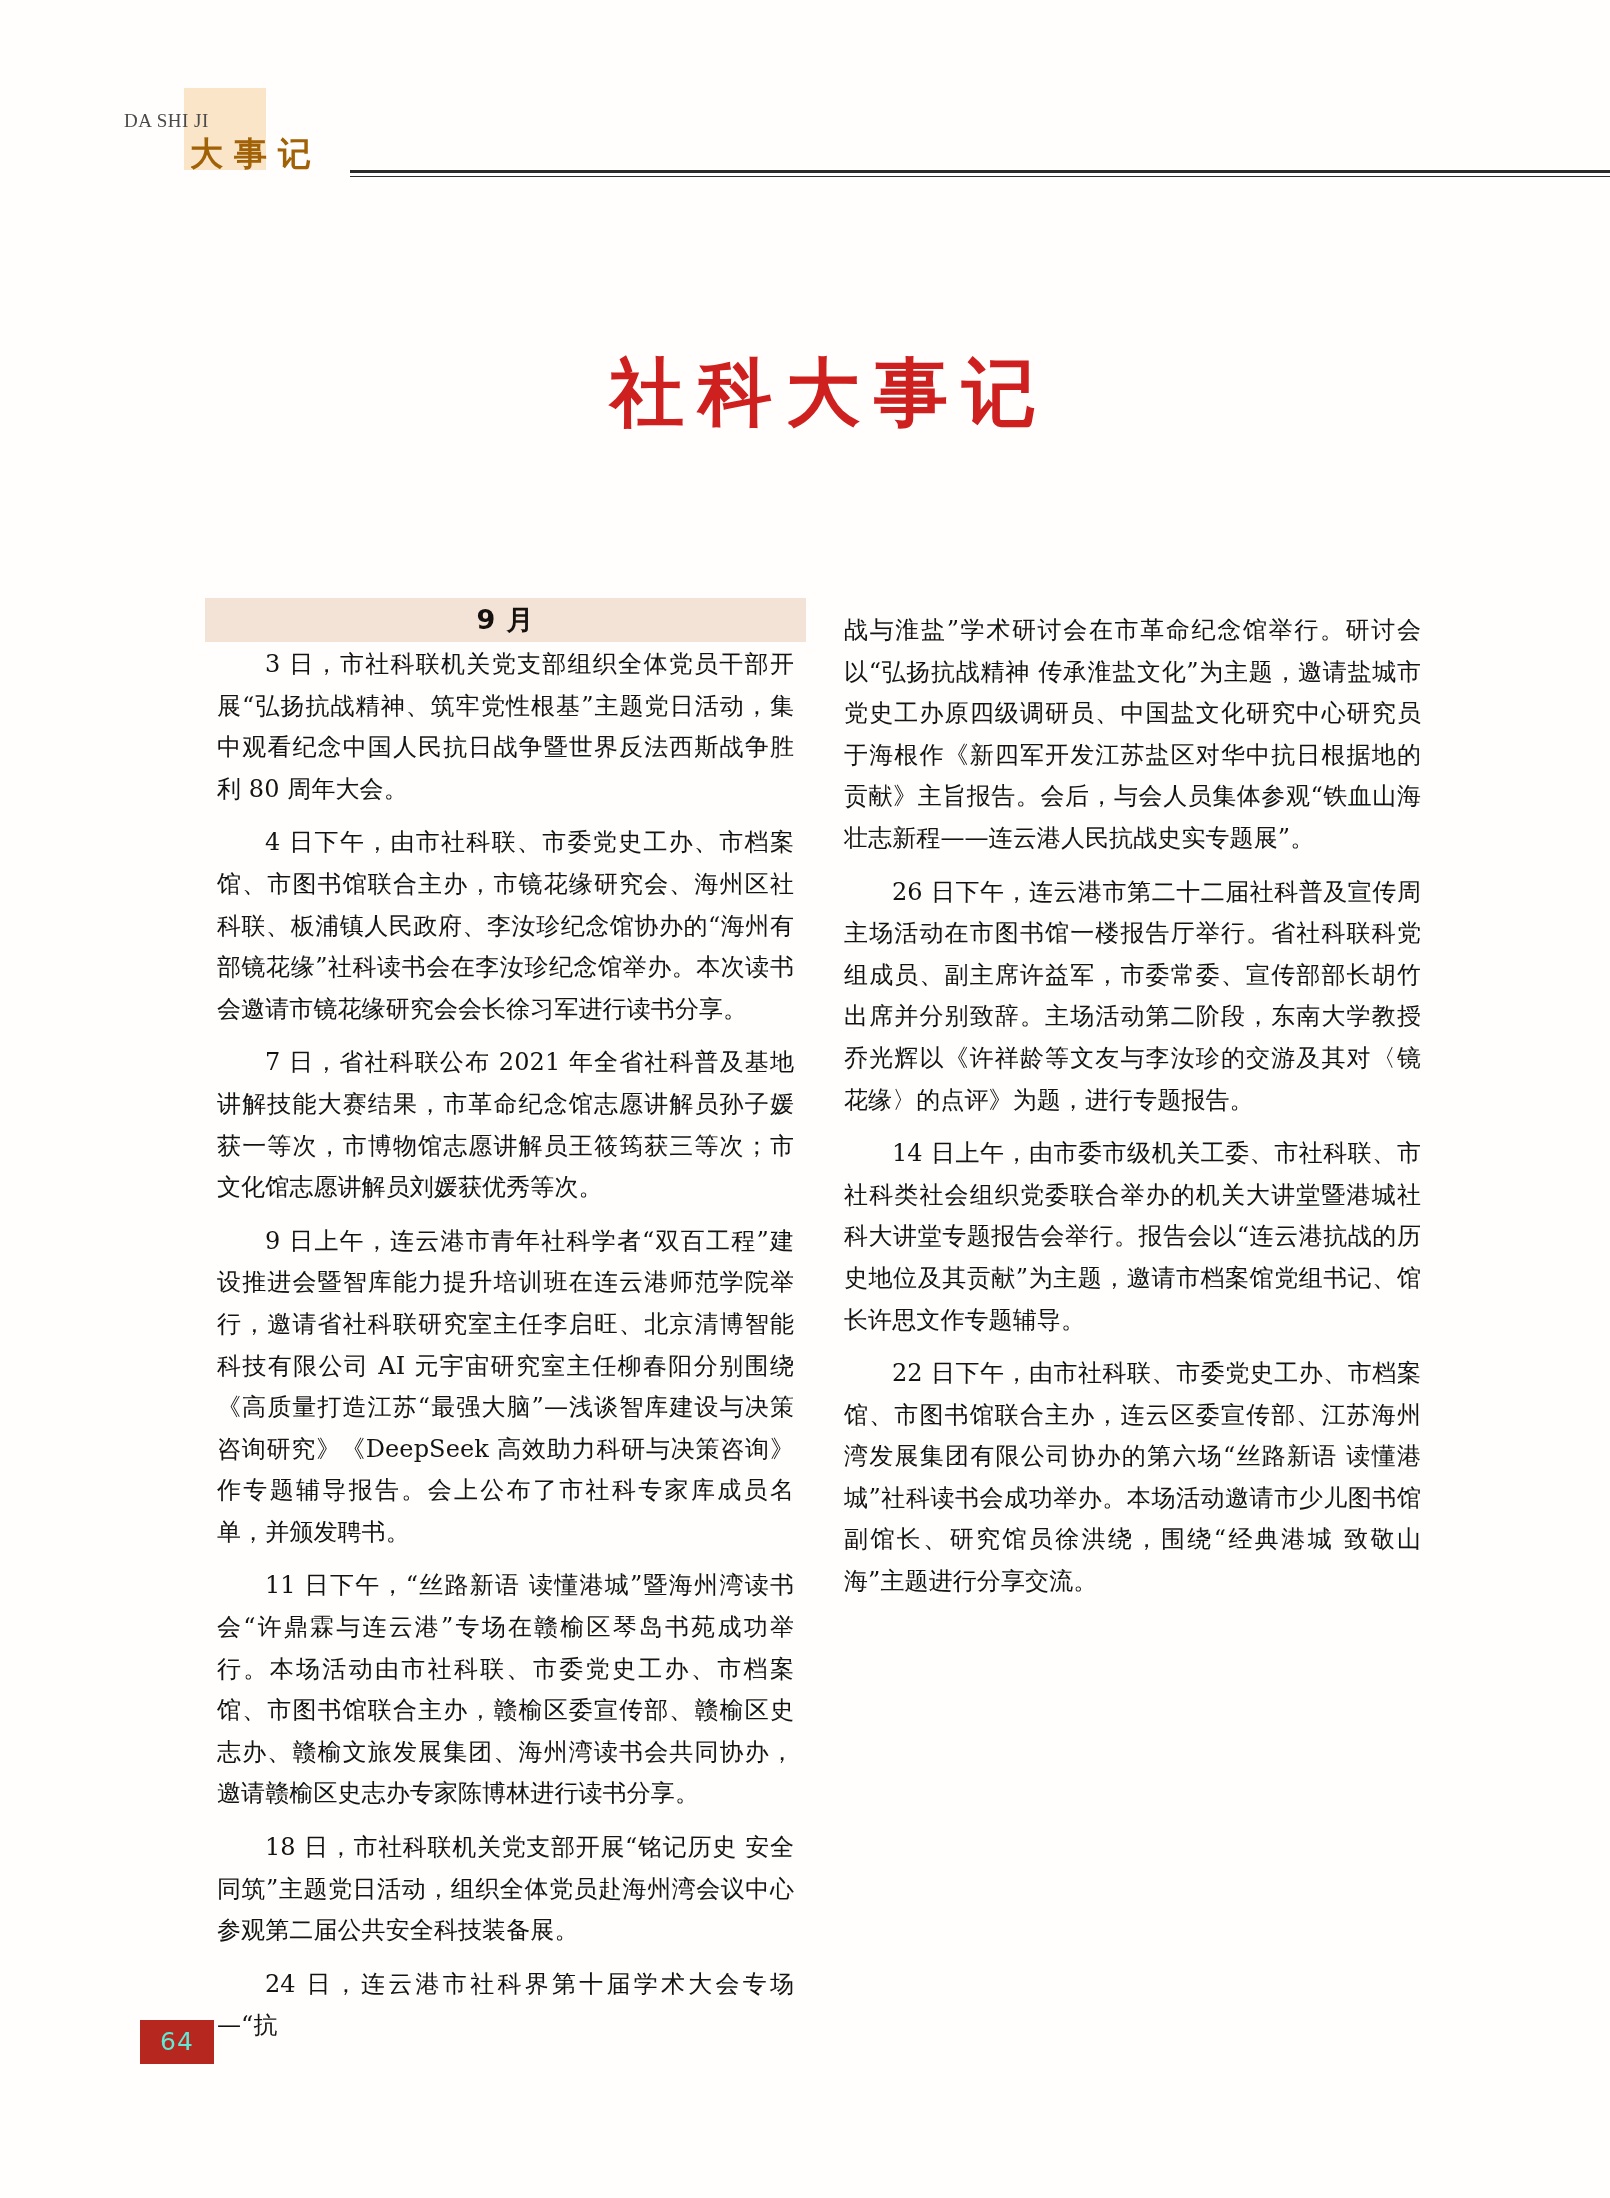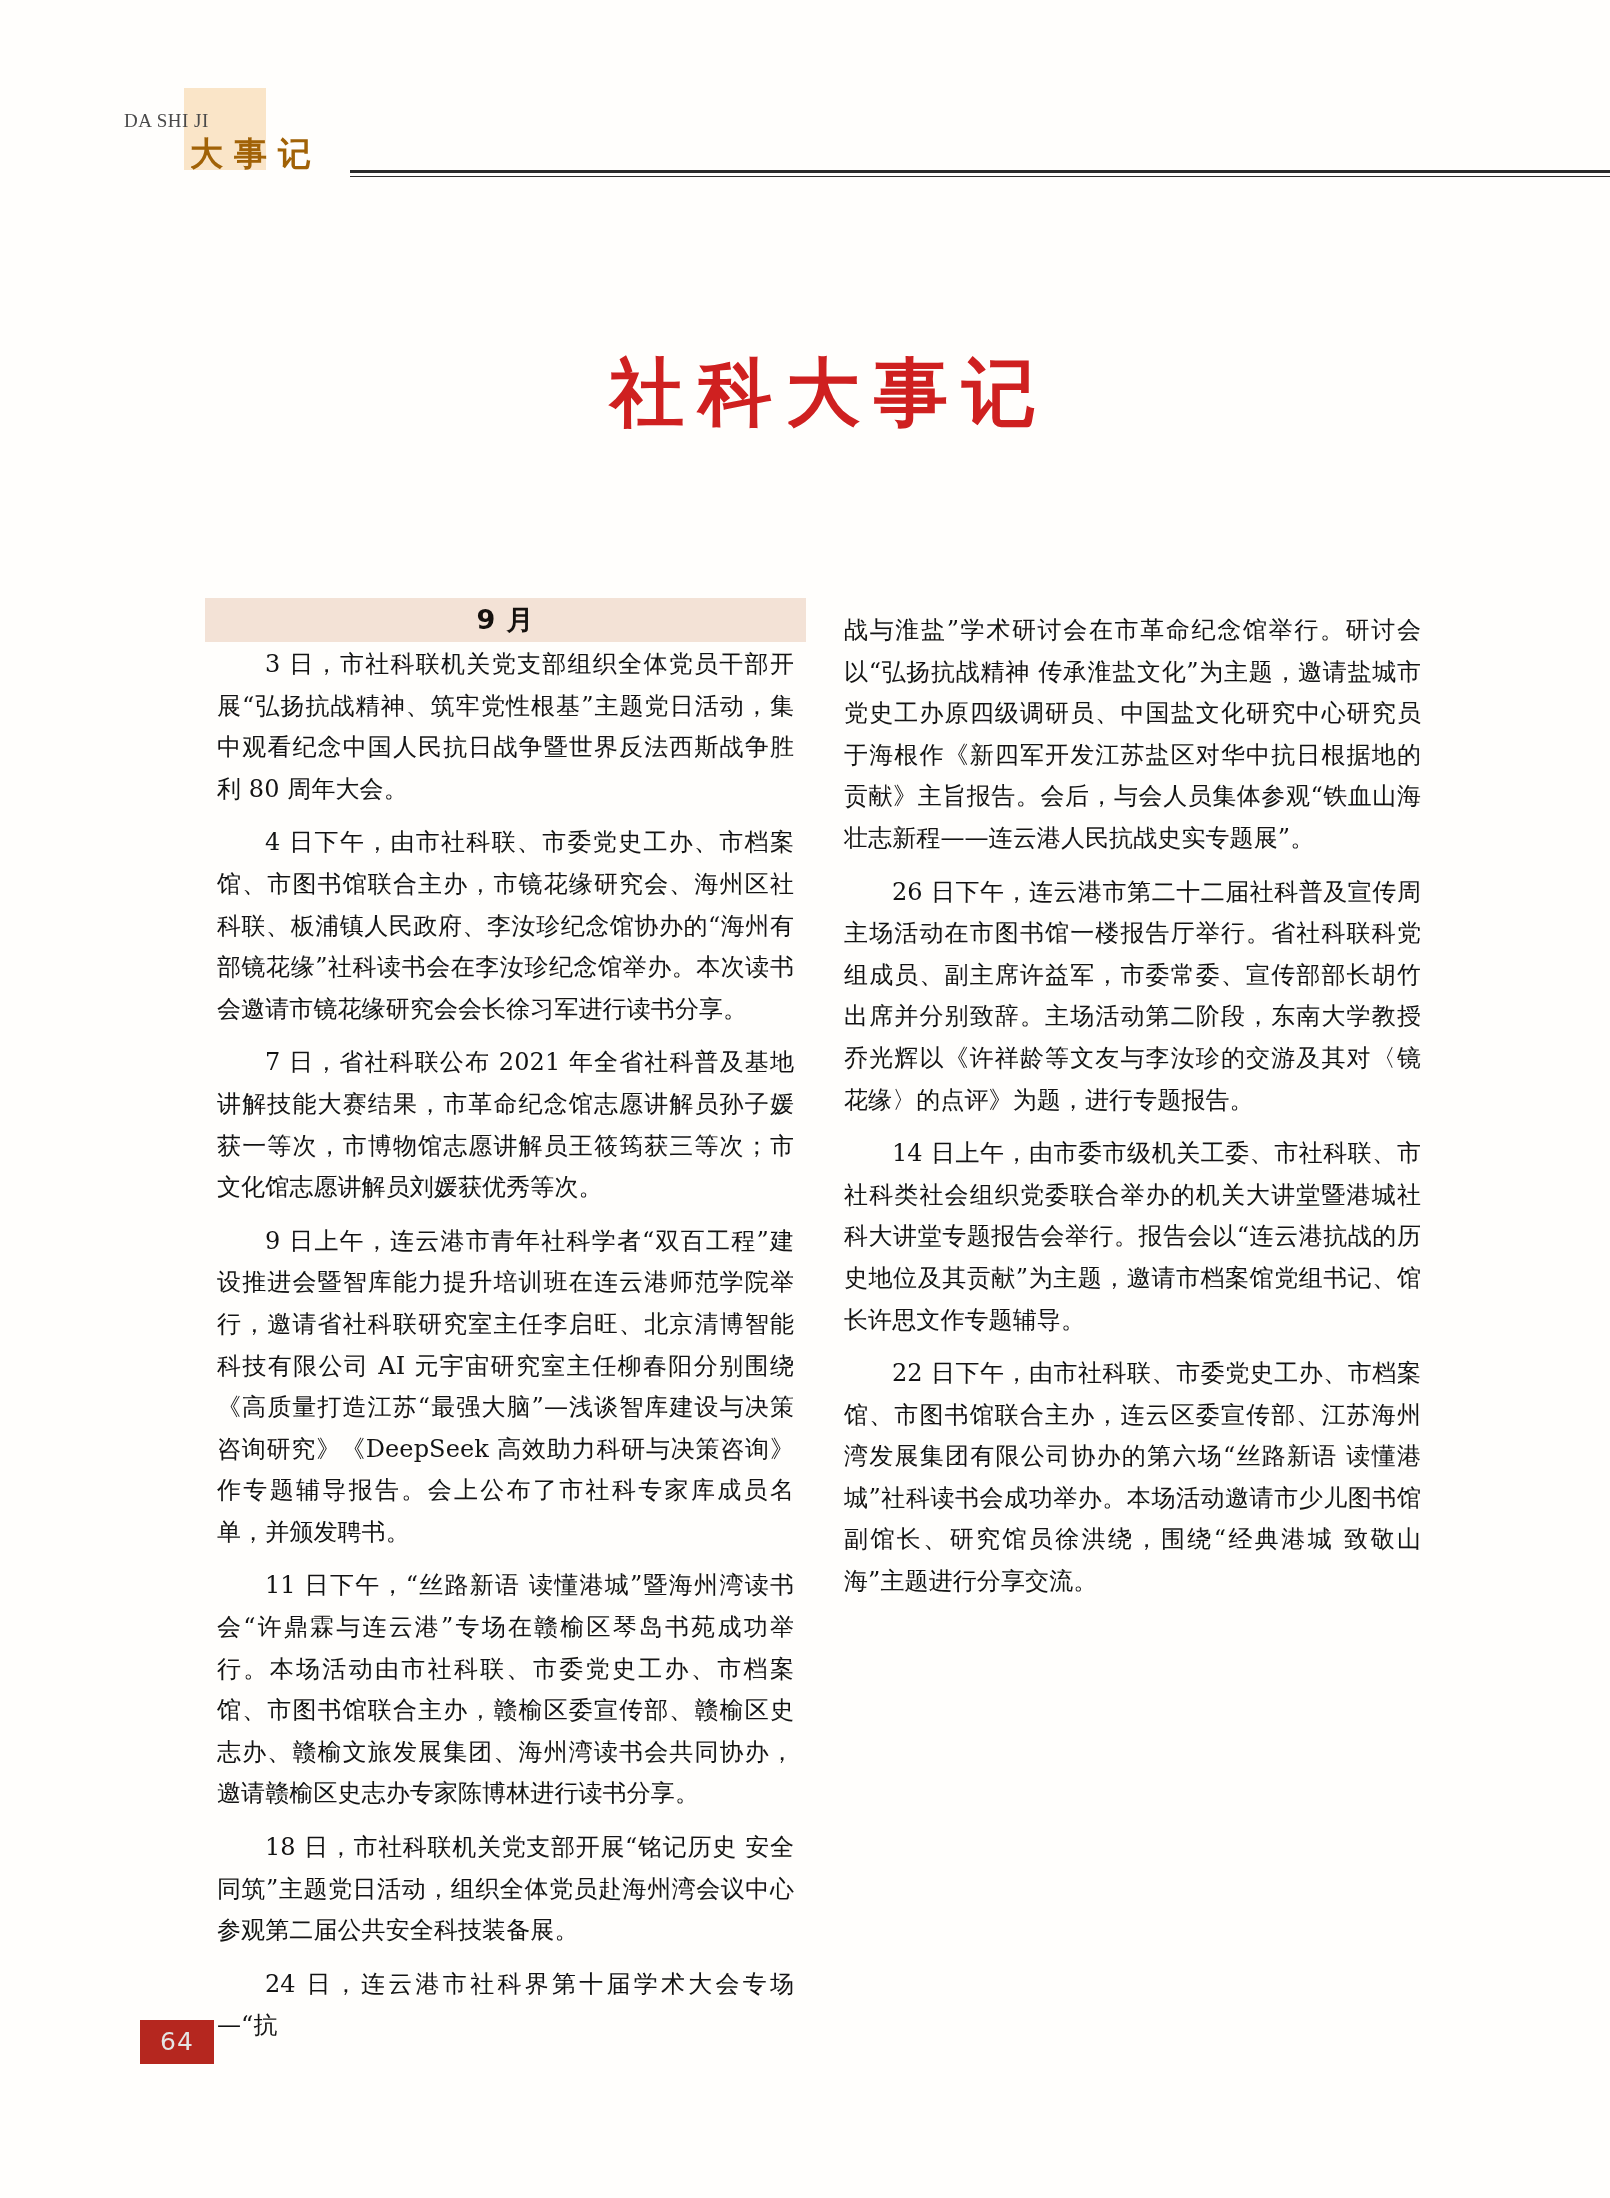--- a/index.html
+++ b/index.html
@@ -147,21 +147,21 @@
   p.cont { text-indent: 0; }
 
   
   .folio {
     position: absolute;
     left: 140px;
     top: 2020px;
     width: 74px;
     height: 44px;
     background: #b5271f;
-    color: #e5e5e5;
+    color: #5eead4;
     font-family: "DejaVu Sans", "Liberation Sans", sans-serif;
     font-size: 25px;
     line-height: 44px;
     text-align: center;
     letter-spacing: 1px;
   }
 </style>
 </head>
 <body>
 

